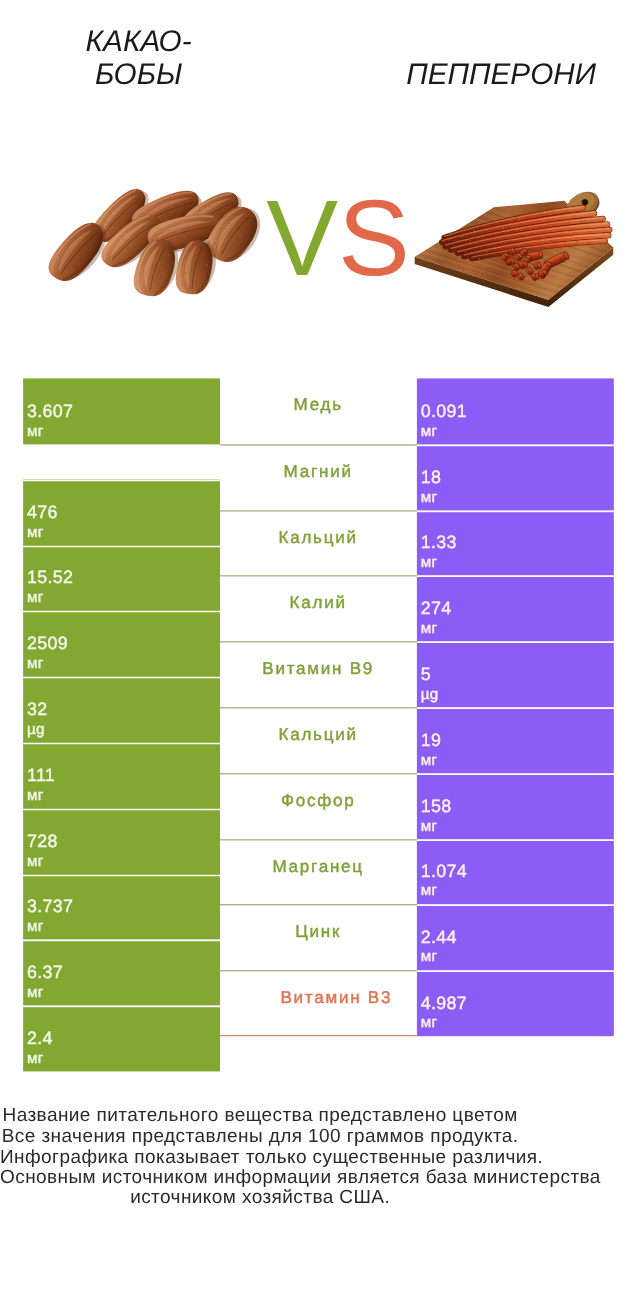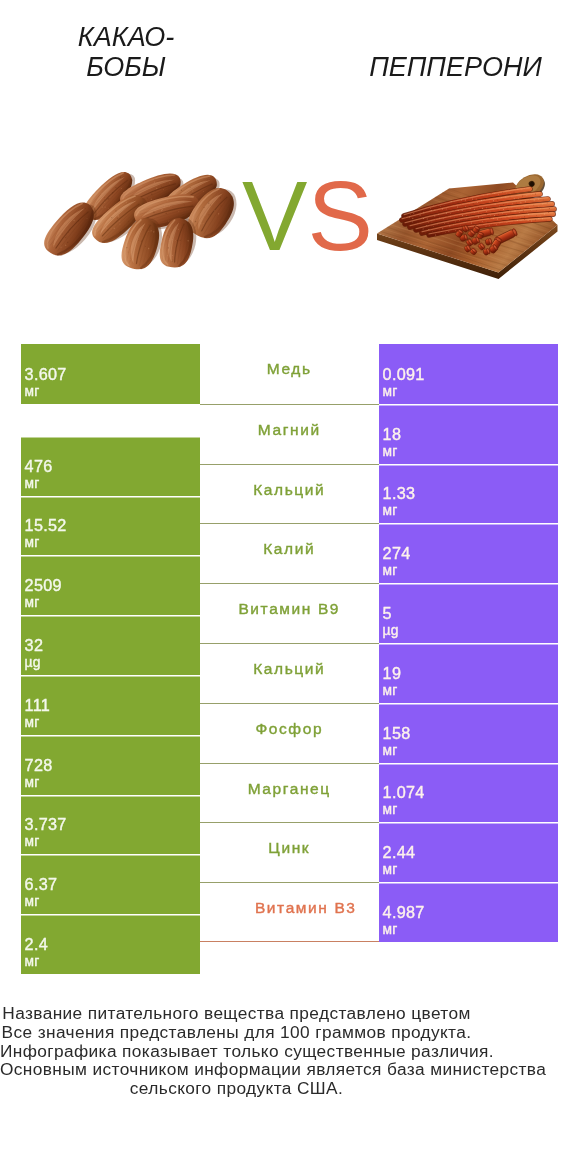--- a/index.html
+++ b/index.html
@@ -922,16 +922,16 @@
           <span class="u">мг</span>
         </div>
       </div>
     </div>
 
   <div class="footer" id="footer">
       <div>Название питательного вещества представлено цветом</div>
       <div>Все значения представлены для 100 граммов продукта.</div>
       <div>Инфографика показывает только существенные различия.</div>
       <div>Основным источником информации является база министерства</div>
-      <div>сельского продукта США.</div>
+      <div>источником хозяйства США.</div>
     </div>
 
 </div>
 
 </body></html>

